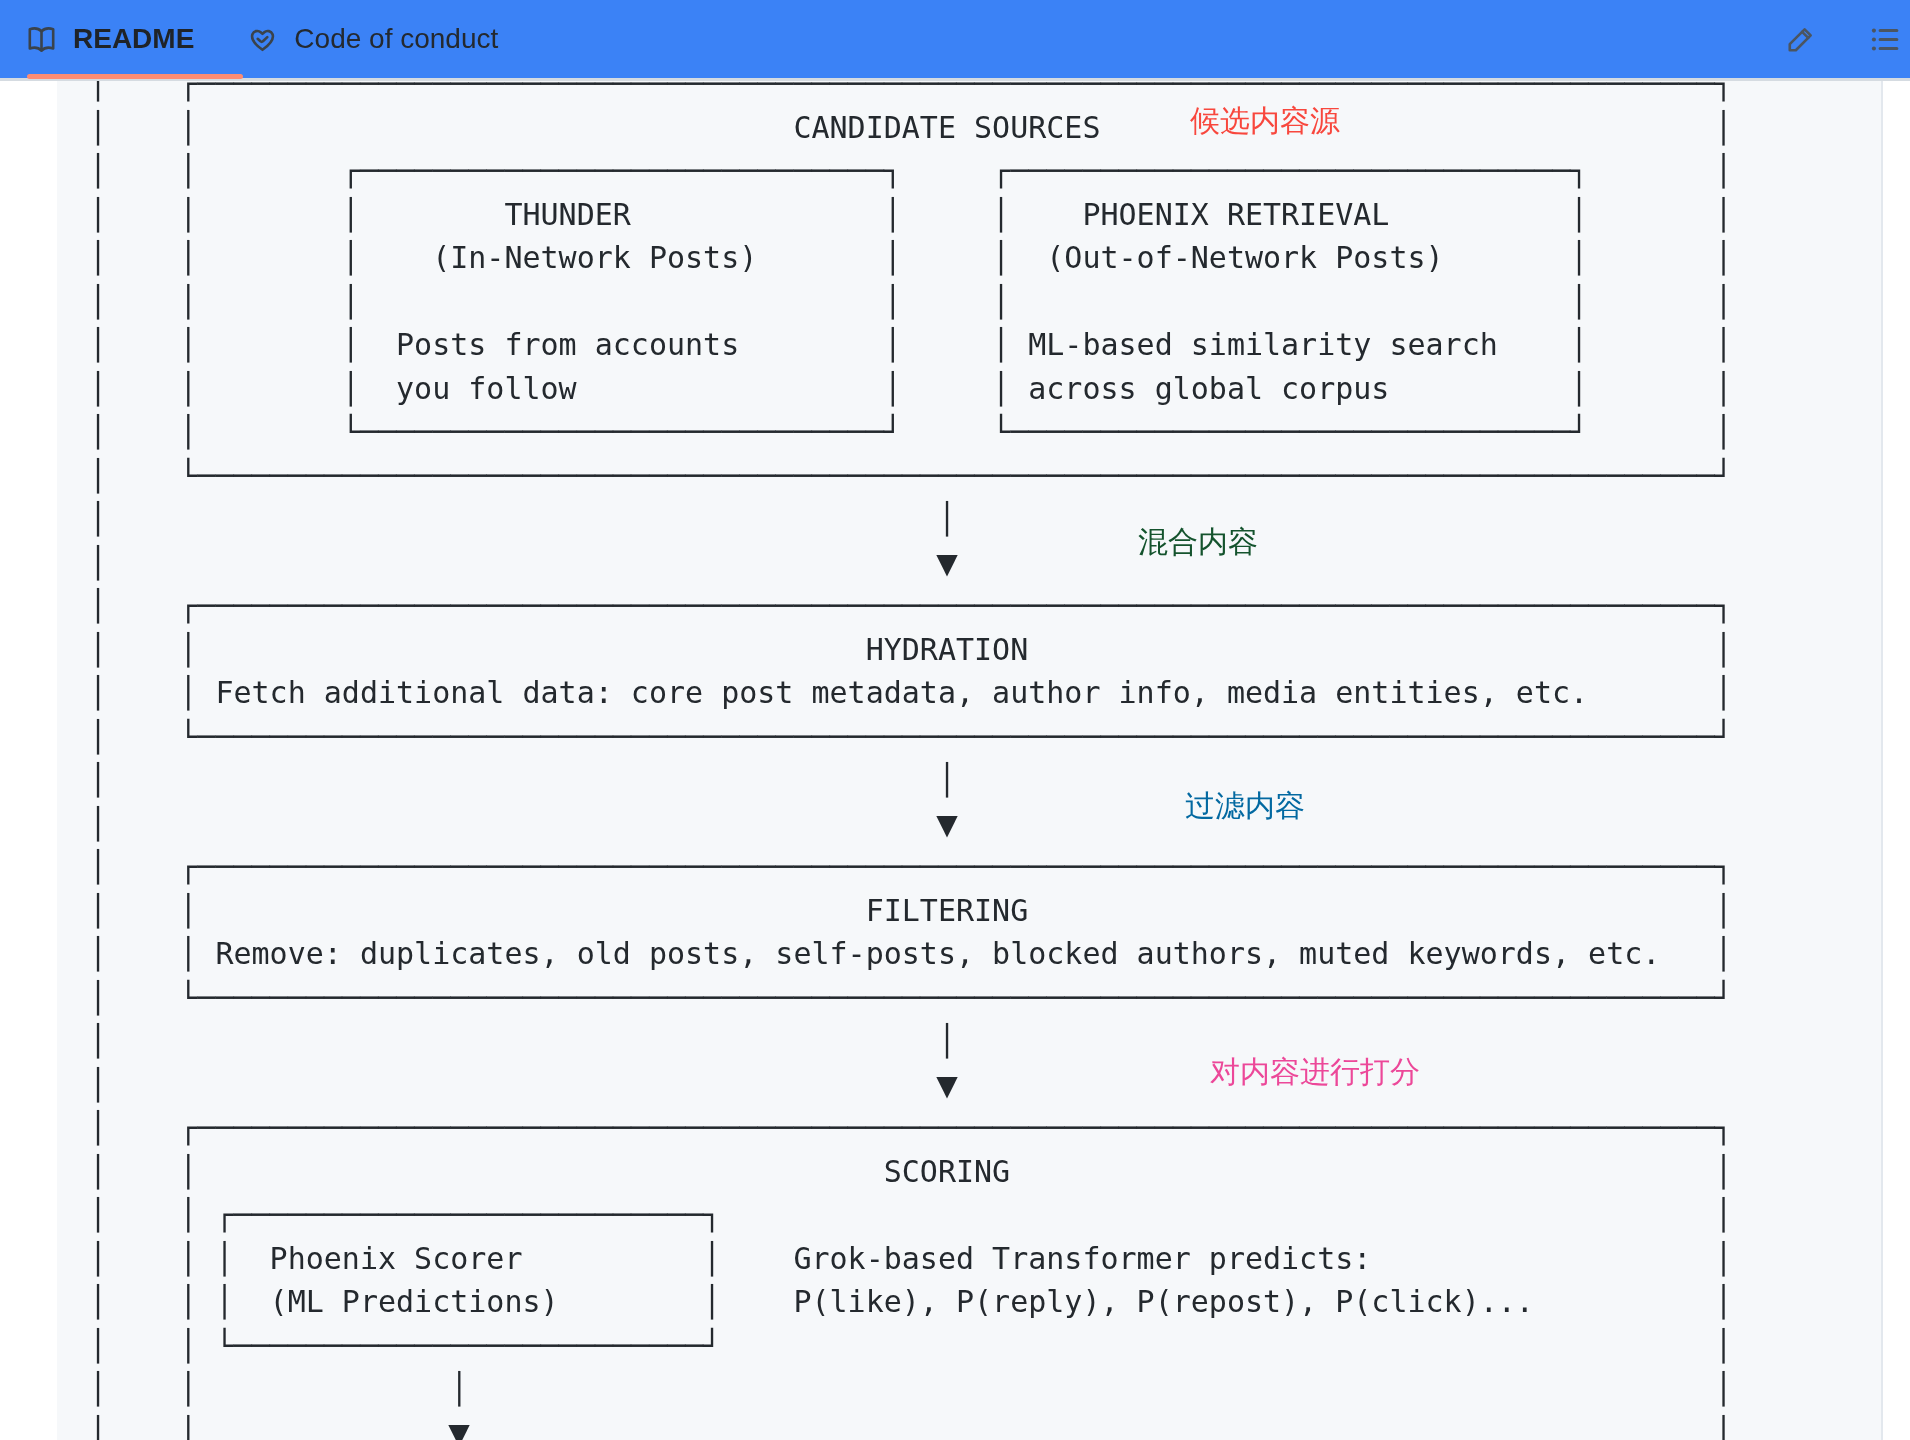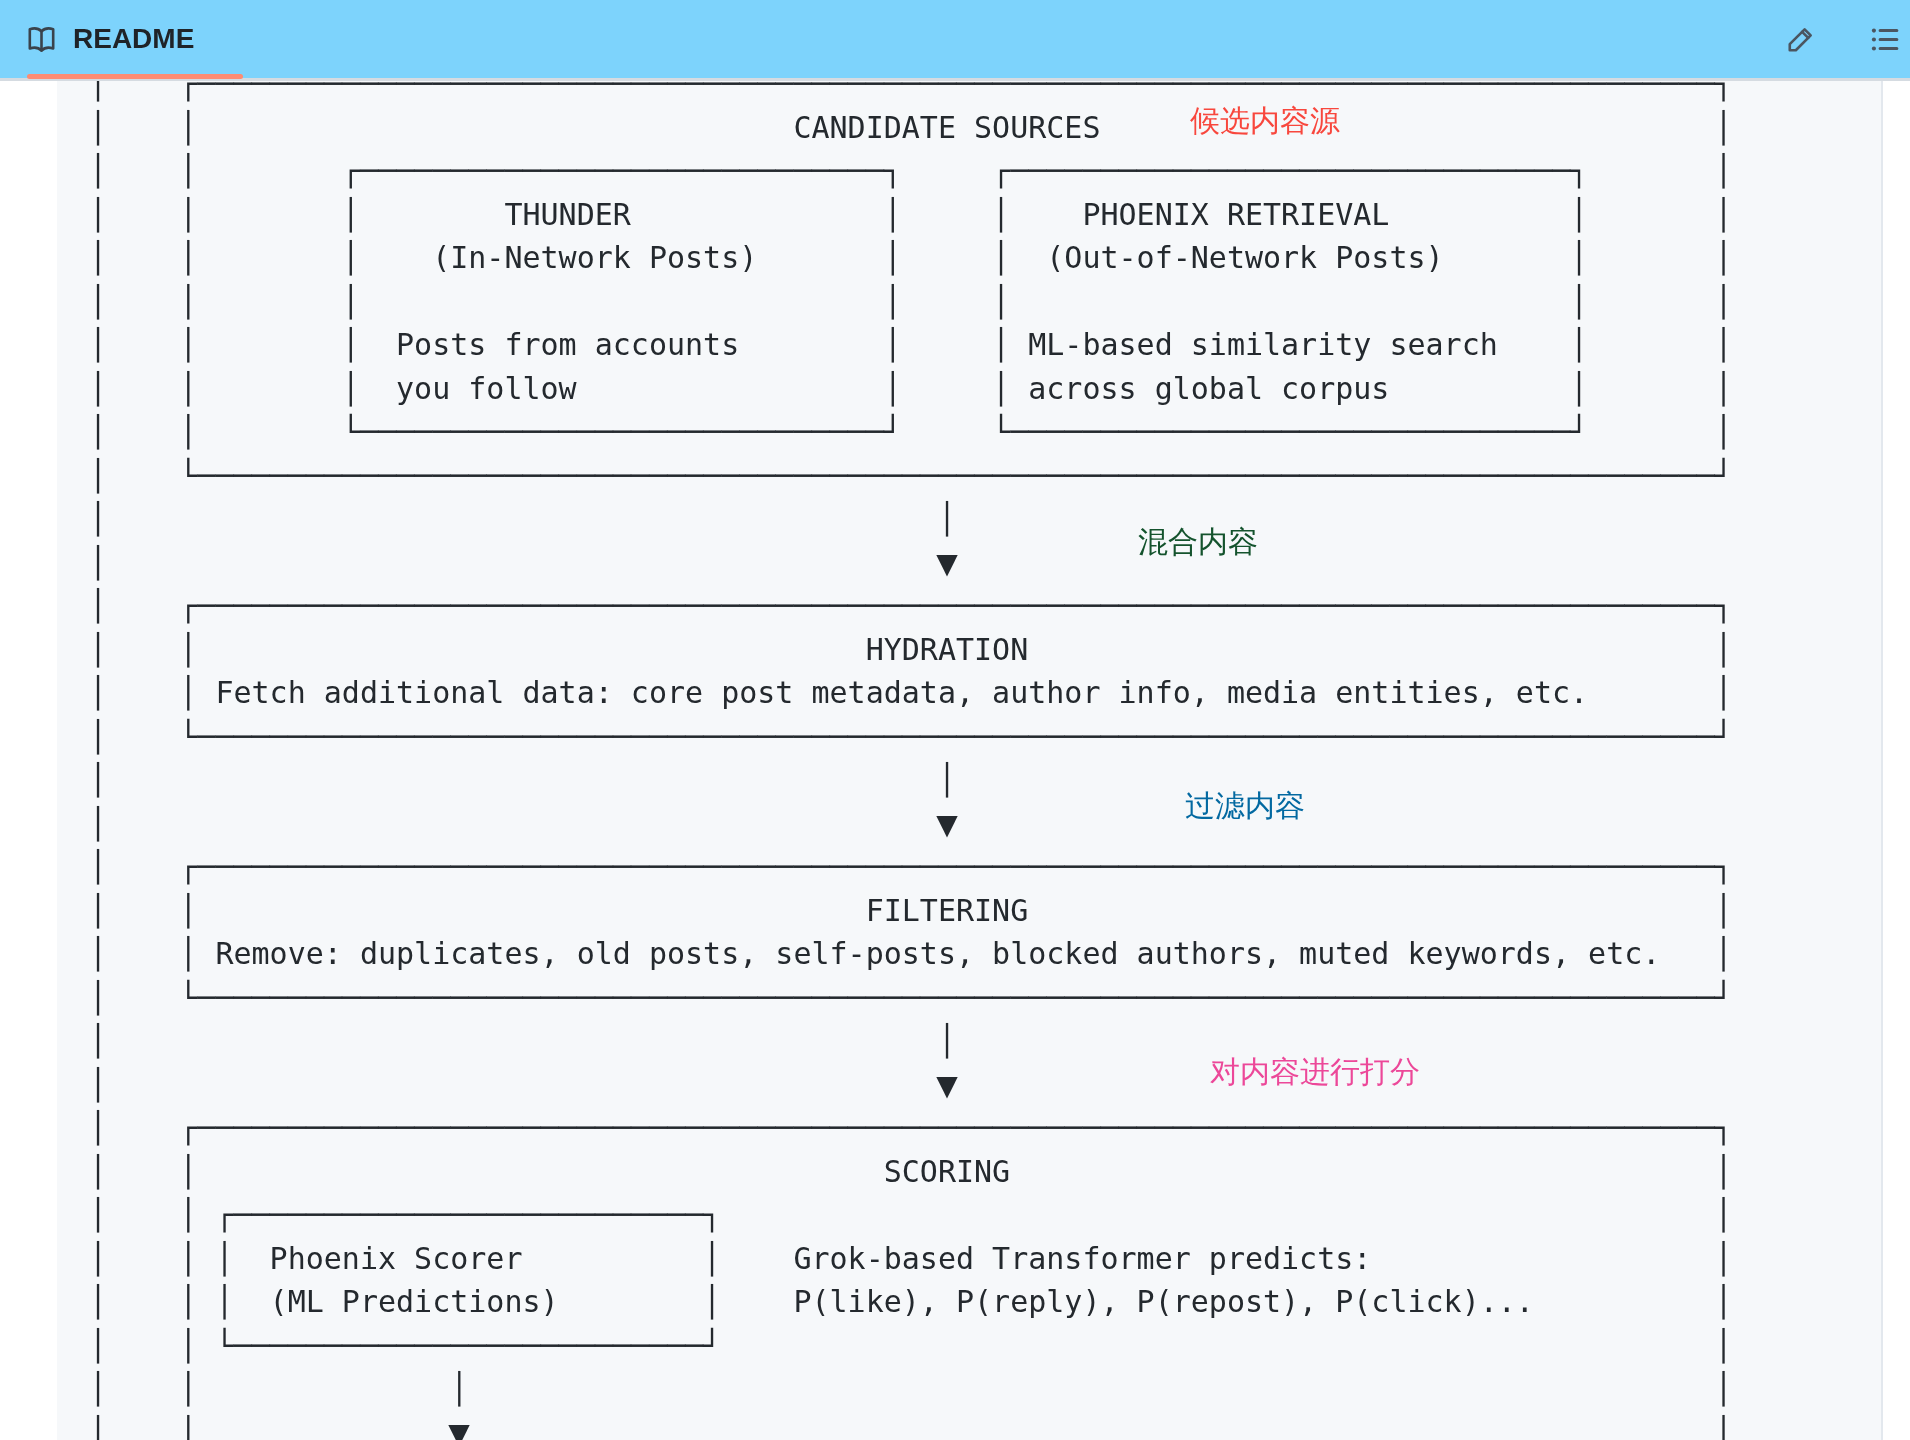--- a/index.html
+++ b/index.html
@@ -2,21 +2,21 @@
 <html><head>
 <meta charset="utf-8">
 <style>
   * { margin:0; padding:0; box-sizing:border-box; }
   html,body { width:1910px; height:1440px; overflow:hidden; background:#ffffff; }
   body { position:relative; font-family:"Liberation Sans","DejaVu Sans",sans-serif; }
 
   
   .tabbar {
     position:absolute; left:0; top:0; width:1910px; height:81px;
-    background:#7dd3fc; border-bottom:3px solid #d5dbe1;
+    background:#3b82f6; border-bottom:3px solid #d5dbe1;
   }
   .tabs { position:absolute; left:25px; top:0; height:78px; display:flex; align-items:center; gap:52px; }
   .tab { display:flex; align-items:center; gap:15px; height:78px; cursor:pointer; position:relative; }
   .tab .tab-label { font-size:28px; color:#24292f; white-space:nowrap; }
   .tab.active .tab-label { font-weight:700; color:#1f2328; }
   .tab svg { display:block; }
   .active-underline {
     position:absolute; left:2px; top:74px; width:216px; height:5px;
     border-radius:3px; background:#fd8c73;
   }
@@ -52,20 +52,27 @@
 
     <div class="tab active">
       <svg width="33" height="33" viewBox="0 0 24 24" fill="none" stroke="#3a434c" stroke-width="1.9" stroke-linecap="round" stroke-linejoin="round">
         <path d="M12 6C10 4 6.5 3.5 3.5 4.5V18.5C6.5 17.5 10 18 12 20C14 18 17.5 17.5 20.5 18.5V4.5C17.5 3.5 14 4 12 6Z"></path>
         <path d="M12 6V20"></path>
       </svg>
       <span class="tab-label">README</span>
       <span class="active-underline"></span>
     </div>
 
+    <div class="tab">
+      <svg width="33" height="33" viewBox="0 0 24 24" fill="none" stroke="#3a434c" stroke-width="1.9" stroke-linecap="round" stroke-linejoin="round">
+        <path d="M12 19.5C6.5 15.5 3.5 11.5 4.7 8.2C5.6 5.8 8.8 5 10.7 6.7L12 7.9L13.3 6.7C15.2 5 18.4 5.8 19.3 8.2C20.5 11.5 17.5 15.5 12 19.5Z"></path>
+        <path d="M8.5 11.5L10.5 13.3C11 13.7 11.8 13.7 12.3 13.3L15.5 10.3"></path>
+      </svg>
+      <span class="tab-label">Code of conduct</span>
+    </div>
 
 
   </div>
 
   <div class="actions">
     <button class="icon-btn">
       <svg width="33" height="33" viewBox="0 0 24 24" fill="none" stroke="#4b5560" stroke-width="1.9" stroke-linecap="round" stroke-linejoin="round">
         <path d="M15 4.6L19.4 9L8.6 19.8H4.2V15.4L15 4.6Z"></path>
         <path d="M13.2 6.4L17.6 10.8"></path>
       </svg>

